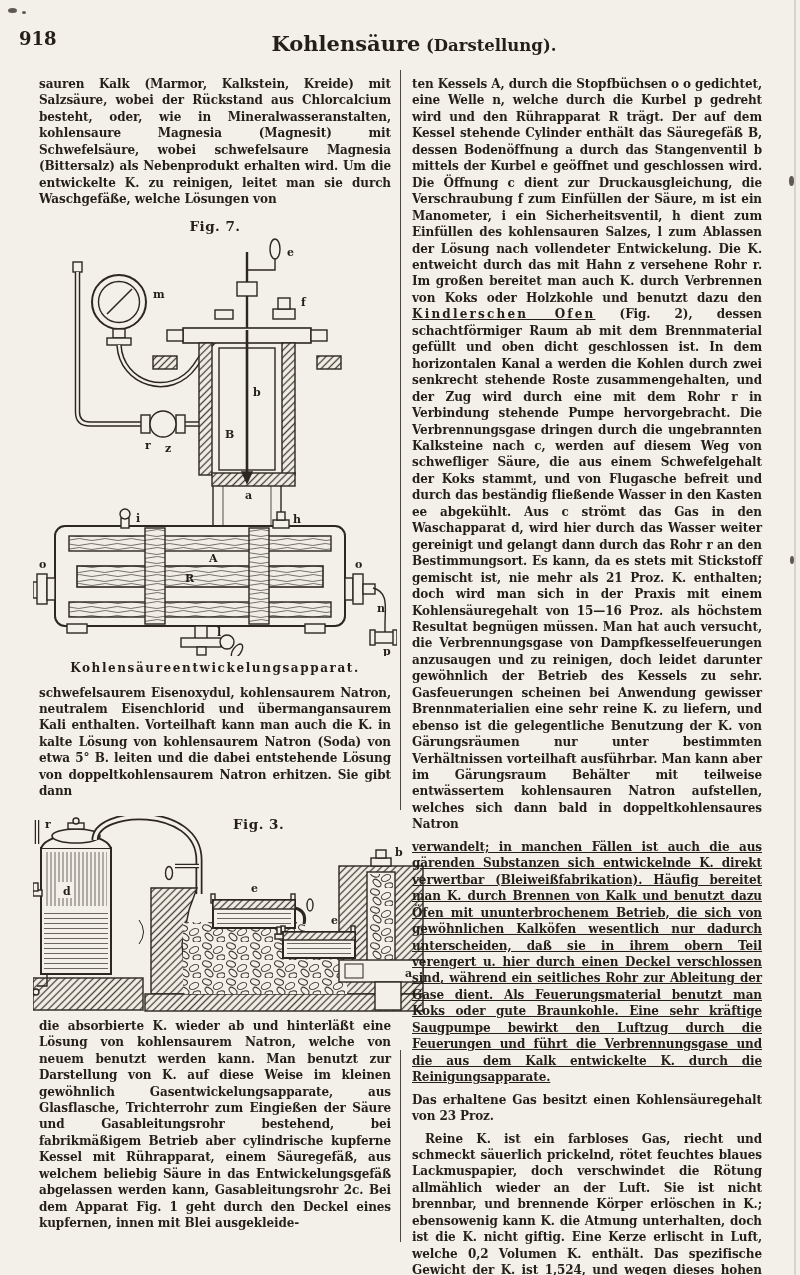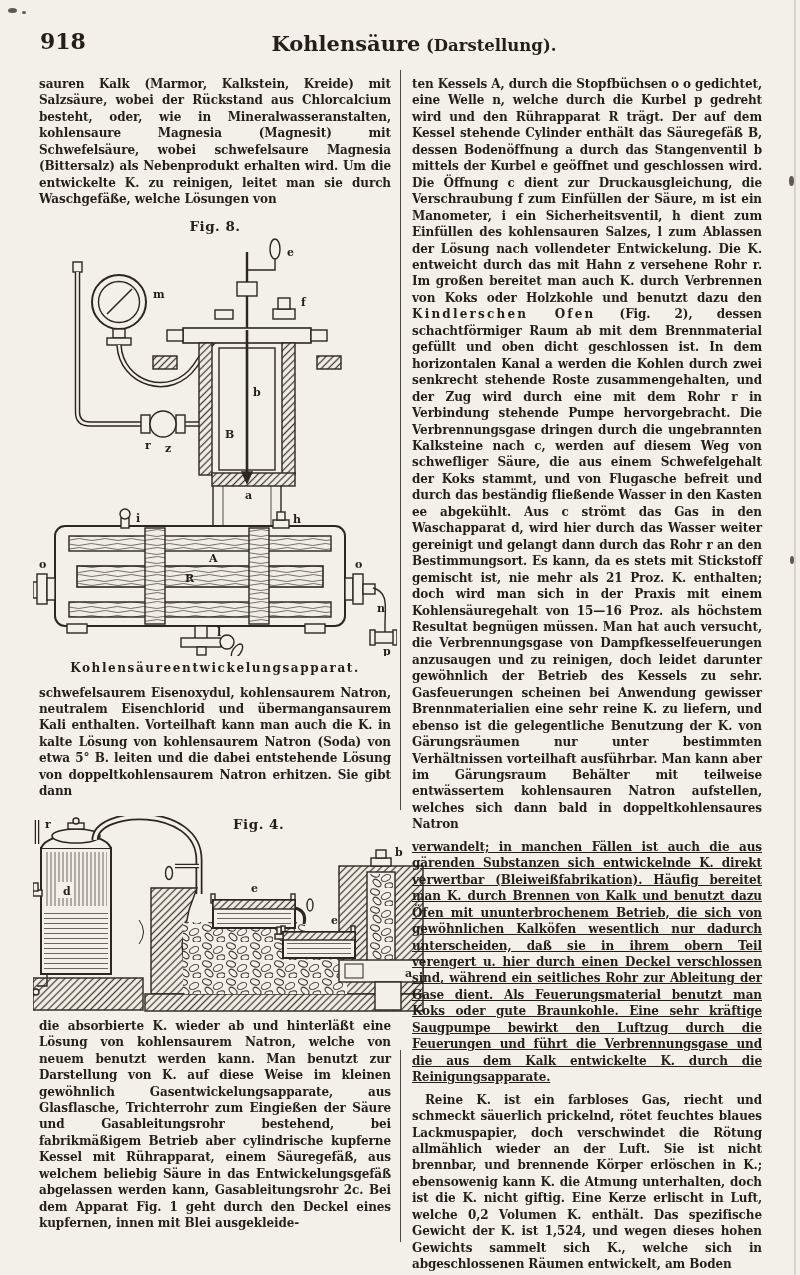--- a/index.html
+++ b/index.html
@@ -3,34 +3,34 @@
 <meta charset="utf-8">
 <style>
   * { box-sizing: border-box; }
   html,body { margin:0; padding:0; }
   .page {
     position:relative; width:800px; height:1275px; overflow:hidden;
     background:#f2f0e8; color:#241f17;
     font-family:"DejaVu Serif","Liberation Serif",serif;
   }
   
-  .pagenum { position:absolute; left:40px; top:28px; font-size:22px; font-weight:bold; }
+  .pagenum { position:absolute; left:19px; top:28px; font-size:18px; font-weight:bold; }
   .header-title { position:absolute; left:0; top:31px; width:100%; text-align:center; font-weight:bold;padding-left:28px; }
   .header-title .main { font-size:21px; }
   .header-title .sub  { font-size:16.5px; }
   
   .col { position:absolute; top:70px; font-size:12px; font-weight:bold;
          line-height:16.45px; text-align:justify; letter-spacing:-0.1px;
          hyphens:auto; -webkit-hyphens:auto; }
   .col p { margin:6px; }
   .left  { left:33px;  width:364px; }
   .right { left:406px; width:362px; }
   .indent-block { margin-left:42px;text-decoration:underline; }
   .para-indent  { text-indent:13px; }
-  .gesperrt { letter-spacing:2.2px; }
+  .gesperrt { letter-spacing:2.2px;text-decoration:underline; }
   
   .divider { position:absolute; left:400px; width:1px; background:#4d473c; }
   .divider.seg1 { top:70px;  height:740px; }
   .divider.seg2 { top:1050px; height:192px; }
   
   figure { margin:0; }
   .fig-heading { text-align:center; font-size:13.5px; font-weight:bold; letter-spacing:.5px; margin:10px 0 2px; }
   .fig-caption { text-align:center; font-size:12px; font-weight:bold; letter-spacing:1.6px; margin:4px 0 8px; }
   .fig1 svg { display:block; margin:0 auto; }
   .fig2-wrap { position:relative; width:392px; margin:6px 0 4px; }
@@ -58,21 +58,21 @@
     <span class="sub">(Darstellung).</span>
   </div>
 
   <div class="divider seg1"></div>
   <div class="divider seg2"></div>
 
   <div class="col left">
     <p>sauren Kalk (Marmor, Kalkstein, Kreide) mit Salzsäure, wobei der Rückstand aus Chlorcalcium besteht, oder, wie in Mineralwasseranstalten, kohlensaure Magnesia (Magnesit) mit Schwefelsäure, wobei schwefelsaure Magnesia (Bittersalz) als Nebenprodukt erhalten wird. Um die entwickelte K. zu reinigen, leitet man sie durch Waschgefäße, welche Lösungen von</p>
 
     <figure class="fig1">
-      <div class="fig-heading">Fig. 8.</div>
+      <div class="fig-heading">Fig. 7.</div>
       <svg viewBox="0 0 364 420" width="364" height="420">
         <defs>
           <pattern id="h1" width="5" height="5" patternTransform="rotate(45)" patternUnits="userSpaceOnUse">
             <rect width="5" height="5" fill="#f2f0e8"></rect>
             <line x1="2.5" y1="0" x2="2.5" y2="5" stroke="#443e33" stroke-width="1.3"></line>
           </pattern>
           <pattern id="w1" width="26" height="9" patternUnits="userSpaceOnUse">
             <rect width="26" height="9" fill="#f0eee6"></rect>
             <path d="M0,2.5 Q6,0.5 13,2.5 T26,2.5 M0,6.5 Q7,8.5 14,6.5 T26,6.5" stroke="#565046" stroke-width="0.8" fill="none"></path>
           </pattern>
@@ -201,21 +201,21 @@
           <text x="350" y="419">p</text>
           <text x="184" y="400">l</text>
         </g>
       </svg>
       <div class="fig-caption">Kohlensäureentwickelungsapparat.</div>
     </figure>
 
     <p>schwefelsaurem Eisenoxydul, kohlensaurem Natron, neutralem Eisenchlorid und übermangansaurem Kali enthalten. Vorteilhaft kann man auch die K. in kalte Lösung von kohlensaurem Natron (Soda) von etwa 5° B. leiten und die dabei entstehende Lösung von doppeltkohlensaurem Natron erhitzen. Sie gibt dann</p>
 
     <figure class="fig2-wrap">
-      <div class="fig-heading fig2-heading">Fig. 4.</div>
+      <div class="fig-heading fig2-heading">Fig. 3.</div>
       <svg viewBox="0 0 392 196" width="392" height="196">
         <defs>
           <pattern id="h2" width="5" height="5" patternTransform="rotate(45)" patternUnits="userSpaceOnUse">
             <rect width="5" height="5" fill="#f2f0e8"></rect>
             <line x1="2.5" y1="0" x2="2.5" y2="5" stroke="#443e33" stroke-width="1.3"></line>
           </pattern>
           <pattern id="s2" width="24" height="18" patternUnits="userSpaceOnUse">
             <rect width="24" height="18" fill="#f2f0e8"></rect>
             <ellipse cx="6" cy="4" rx="4.6" ry="2.8" stroke="#3c362c" fill="none" transform="rotate(18 6 4)"></ellipse>
             <ellipse cx="17" cy="8" rx="5" ry="3" stroke="#3c362c" fill="none" transform="rotate(-28 17 8)"></ellipse>
@@ -318,16 +318,17 @@
         </g>
       </svg>
     </figure>
 
     <p>die absorbierte K. wieder ab und hinterläßt eine Lösung von kohlensaurem Natron, welche von neuem benutzt werden kann. Man benutzt zur Darstellung von K. auf diese Weise im kleinen gewöhnlich Gasentwickelungsapparate, aus Glasflasche, Trichterrohr zum Eingießen der Säure und Gasableitungsrohr bestehend, bei fabrikmäßigem Betrieb aber cylindrische kupferne Kessel mit Rührapparat, einem Säuregefäß, aus welchem beliebig Säure in das Entwickelungsgefäß abgelassen werden kann, Gasableitungsrohr 2c. Bei dem Apparat Fig. 1 geht durch den Deckel eines kupfernen, innen mit Blei ausgekleide-</p>
   </div>
 
   <div class="col right">
     <p><span>ten Kessels A, durch die Stopfbüchsen o o gedichtet, eine Welle n, welche durch die Kurbel p gedreht wird und den Rührapparat R trägt. Der auf dem Kessel stehende Cylinder enthält das Säuregefäß B, dessen Bodenöffnung a durch das Stangenventil b mittels der Kurbel e geöffnet und geschlossen wird. Die Öffnung c dient zur Druckausgleichung, die Verschraubung f zum Einfüllen der Säure, m ist ein Manometer, i ein Sicherheitsventil, h dient zum Einfüllen des kohlensauren Salzes, l zum Ablassen der Lösung nach vollendeter Entwickelung. Die K. entweicht durch das mit Hahn z versehene Rohr r. Im großen bereitet man auch K. durch Verbrennen von Koks oder Holzkohle und benutzt dazu den </span><span class="gesperrt">Kindlerschen Ofen</span><span> (Fig. 2), dessen schachtförmiger Raum ab mit dem Brennmaterial gefüllt und oben dicht geschlossen ist. In dem horizontalen Kanal a werden die Kohlen durch zwei senkrecht stehende Roste zusammengehalten, und der Zug wird durch eine mit dem Rohr r in Verbindung stehende Pumpe hervorgebracht. Die Verbrennungsgase dringen durch die ungebrannten Kalksteine nach c, werden auf diesem Weg von schwefliger Säure, die aus einem Schwefelgehalt der Koks stammt, und von Flugasche befreit und durch das beständig fließende Wasser in den Kasten ee abgekühlt. Aus c strömt das Gas in den Waschapparat d, wird hier durch das Wasser weiter gereinigt und gelangt dann durch das Rohr r an den Bestimmungsort. Es kann, da es stets mit Stickstoff gemischt ist, nie mehr als 21 Proz. K. enthalten; doch wird man sich in der Praxis mit einem Kohlensäuregehalt von 15—16 Proz. als höchstem Resultat begnügen müssen. Man hat auch versucht, die Verbrennungsgase von Dampfkesselfeuerungen anzusaugen und zu reinigen, doch leidet darunter gewöhnlich der Betrieb des Kessels zu sehr. Gasfeuerungen scheinen bei Anwendung gewisser Brennmaterialien eine sehr reine K. zu liefern, und ebenso ist die gelegentliche Benutzung der K. von Gärungsräumen nur unter bestimmten Verhältnissen vorteilhaft ausführbar. Man kann aber im Gärungsraum Behälter mit teilweise entwässertem kohlensauren Natron aufstellen, welches sich dann bald in doppeltkohlensaures Natron</span></p>
     <p class="indent-block">verwandelt; in manchen Fällen ist auch die aus gärenden Substanzen sich entwickelnde K. direkt verwertbar (Bleiweißfabrikation). Häufig bereitet man K. durch Brennen von Kalk und benutzt dazu Öfen mit ununterbrochenem Betrieb, die sich von gewöhnlichen Kalköfen wesentlich nur dadurch unterscheiden, daß sie in ihrem obern Teil verengert u. hier durch einen Deckel verschlossen sind, während ein seitliches Rohr zur Ableitung der Gase dient. Als Feuerungsmaterial benutzt man Koks oder gute Braunkohle. Eine sehr kräftige Saugpumpe bewirkt den Luftzug durch die Feuerungen und führt die Verbrennungsgase und die aus dem Kalk entwickelte K. durch die Reinigungsapparate.</p>
+    <p>Das erhaltene Gas besitzt einen Kohlensäuregehalt von 23 Proz.</p>
     <p class="para-indent">Reine K. ist ein farbloses Gas, riecht und schmeckt säuerlich prickelnd, rötet feuchtes blaues Lackmuspapier, doch verschwindet die Rötung allmählich wieder an der Luft. Sie ist nicht brennbar, und brennende Körper erlöschen in K.; ebensowenig kann K. die Atmung unterhalten, doch ist die K. nicht giftig. Eine Kerze erlischt in Luft, welche 0,2 Volumen K. enthält. Das spezifische Gewicht der K. ist 1,524, und wegen dieses hohen Gewichts sammelt sich K., welche sich in abgeschlossenen Räumen entwickelt, am Boden</p>
   </div>
 
 </div>
 
 </body></html>

